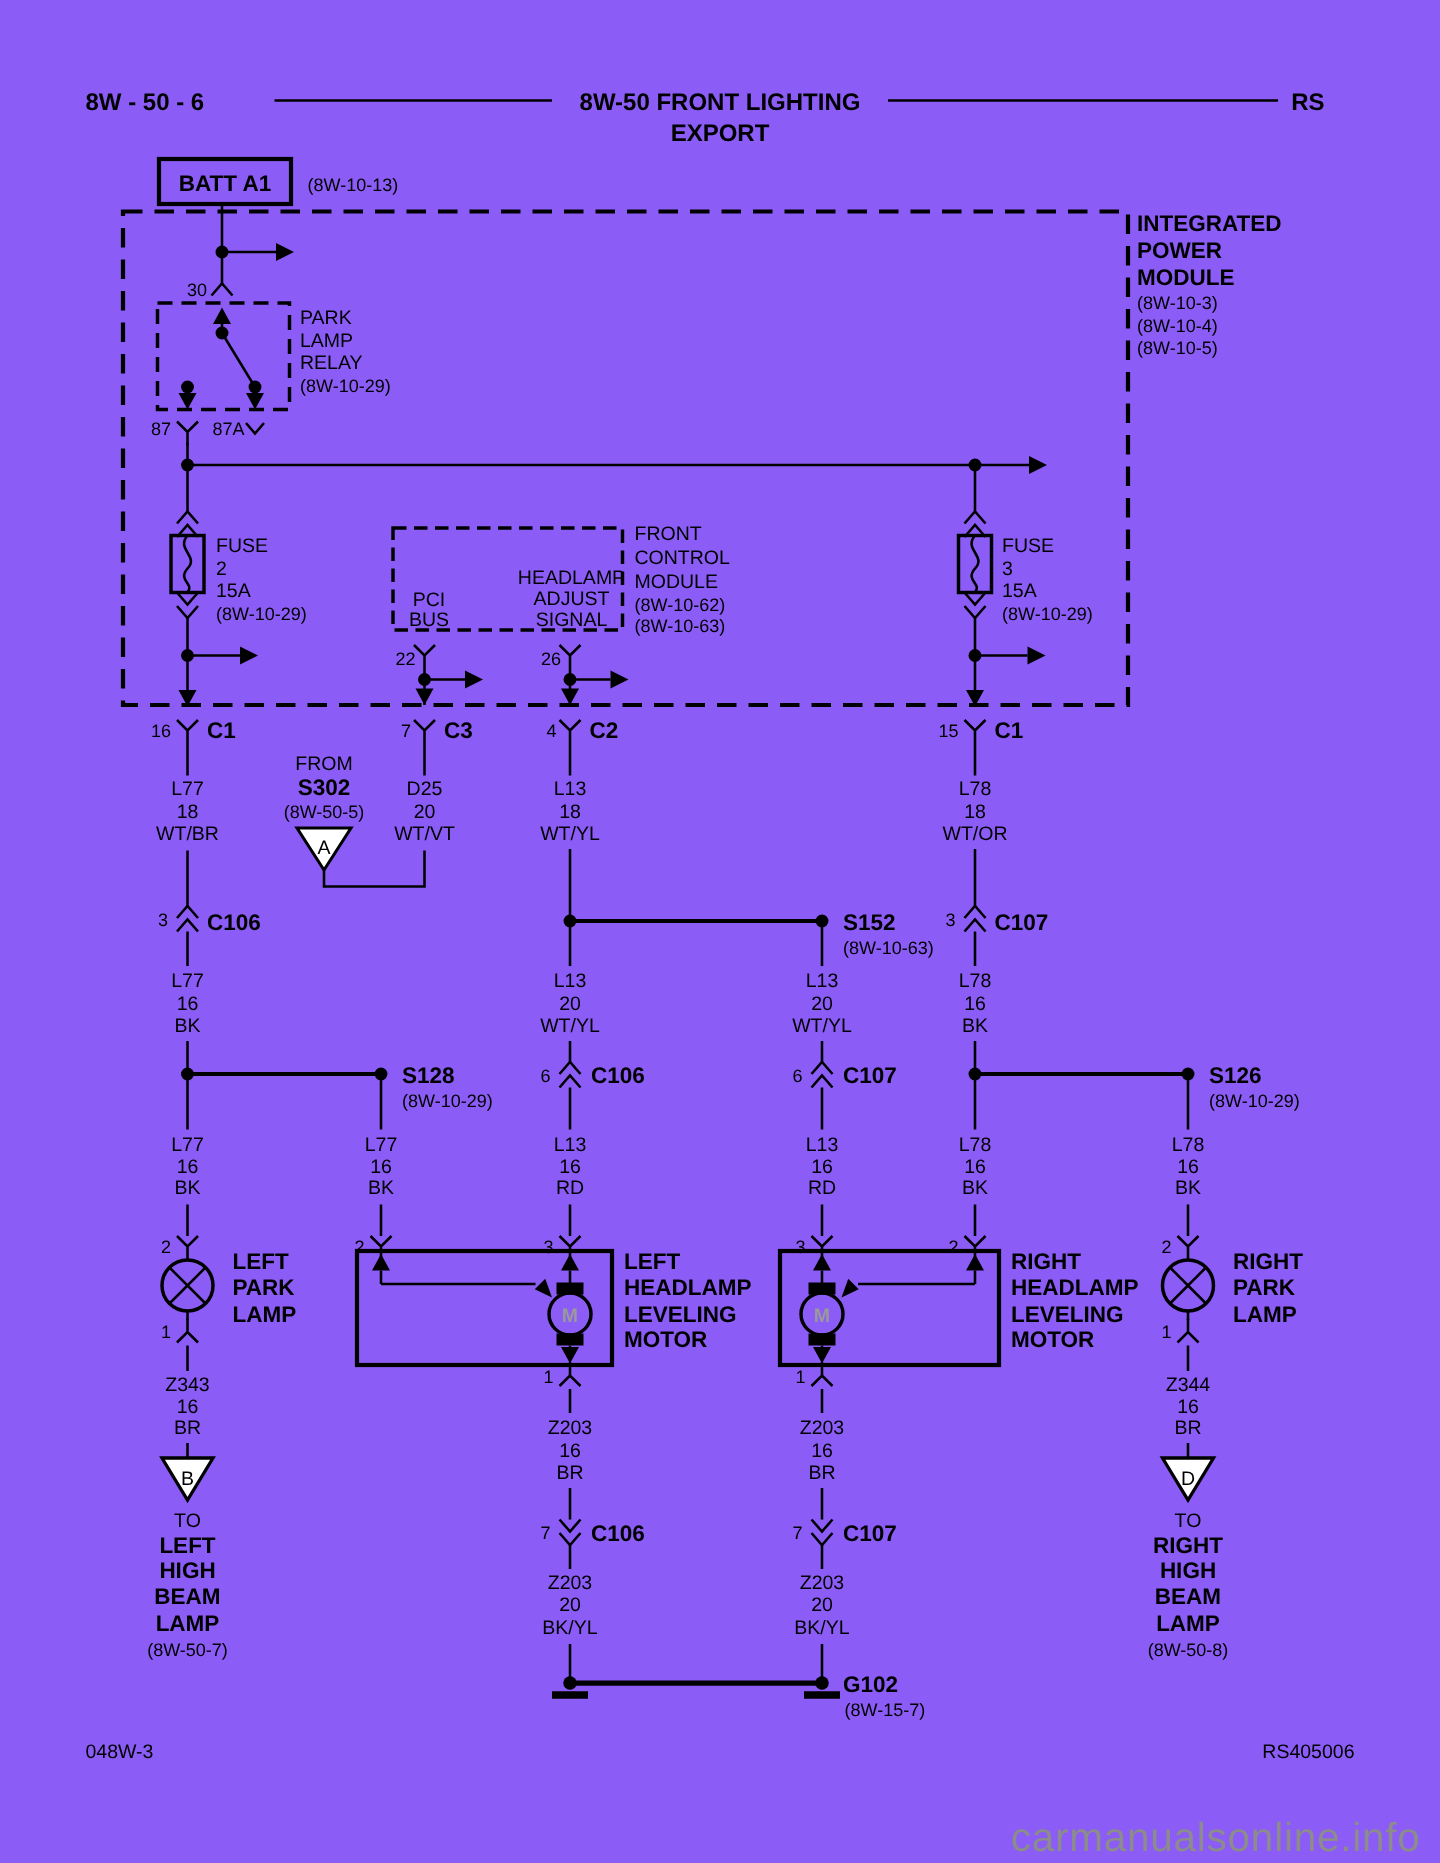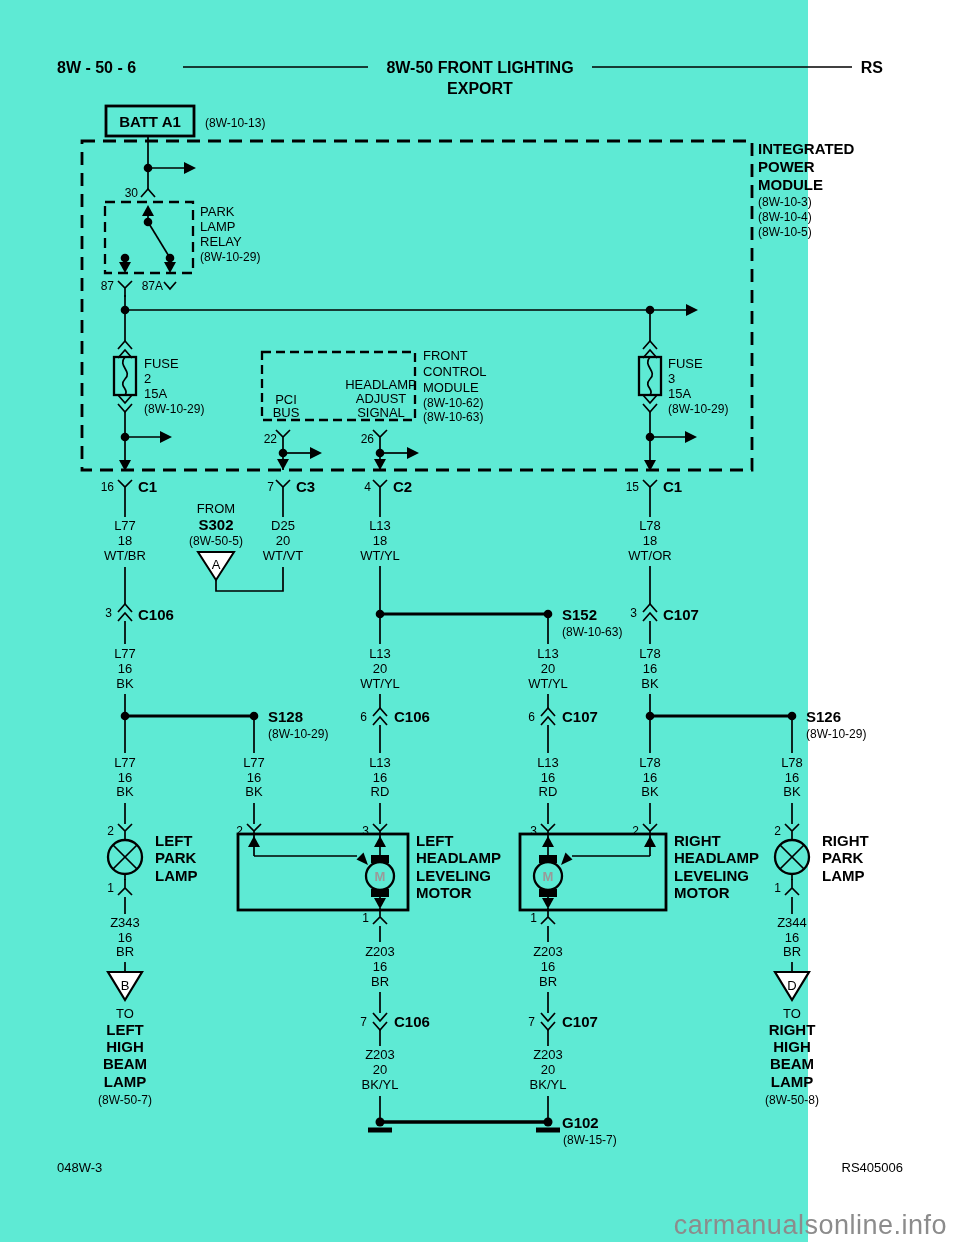--- a/index.html
+++ b/index.html
@@ -1,16 +1,16 @@
 <!DOCTYPE html>
 <html><head>
 <meta charset="utf-8">
 <style>
   html,body { margin:0; padding:0; background:#ffffff; }
-  .page { width:808px; height:1242px; background:#5eead4; position:relative; }
+  .page { width:960px; height:1242px; background:#8b5cf6; position:relative; }
   svg { display:block; }
   .t   { font-family:"Liberation Sans","DejaVu Sans",sans-serif; fill:#000; }
   .hdr { font-size:16px; font-weight:bold; }
   .nm  { font-size:15px; font-weight:bold; }
   .lb  { font-size:13px; }
   .rf  { font-size:12px; }
   .pn  { font-size:12px; }
   .mid { text-anchor:middle; }
   .end { text-anchor:end; }
   .wm  { font-size:27px; fill:#8c8c8c; letter-spacing:0.5px; }

